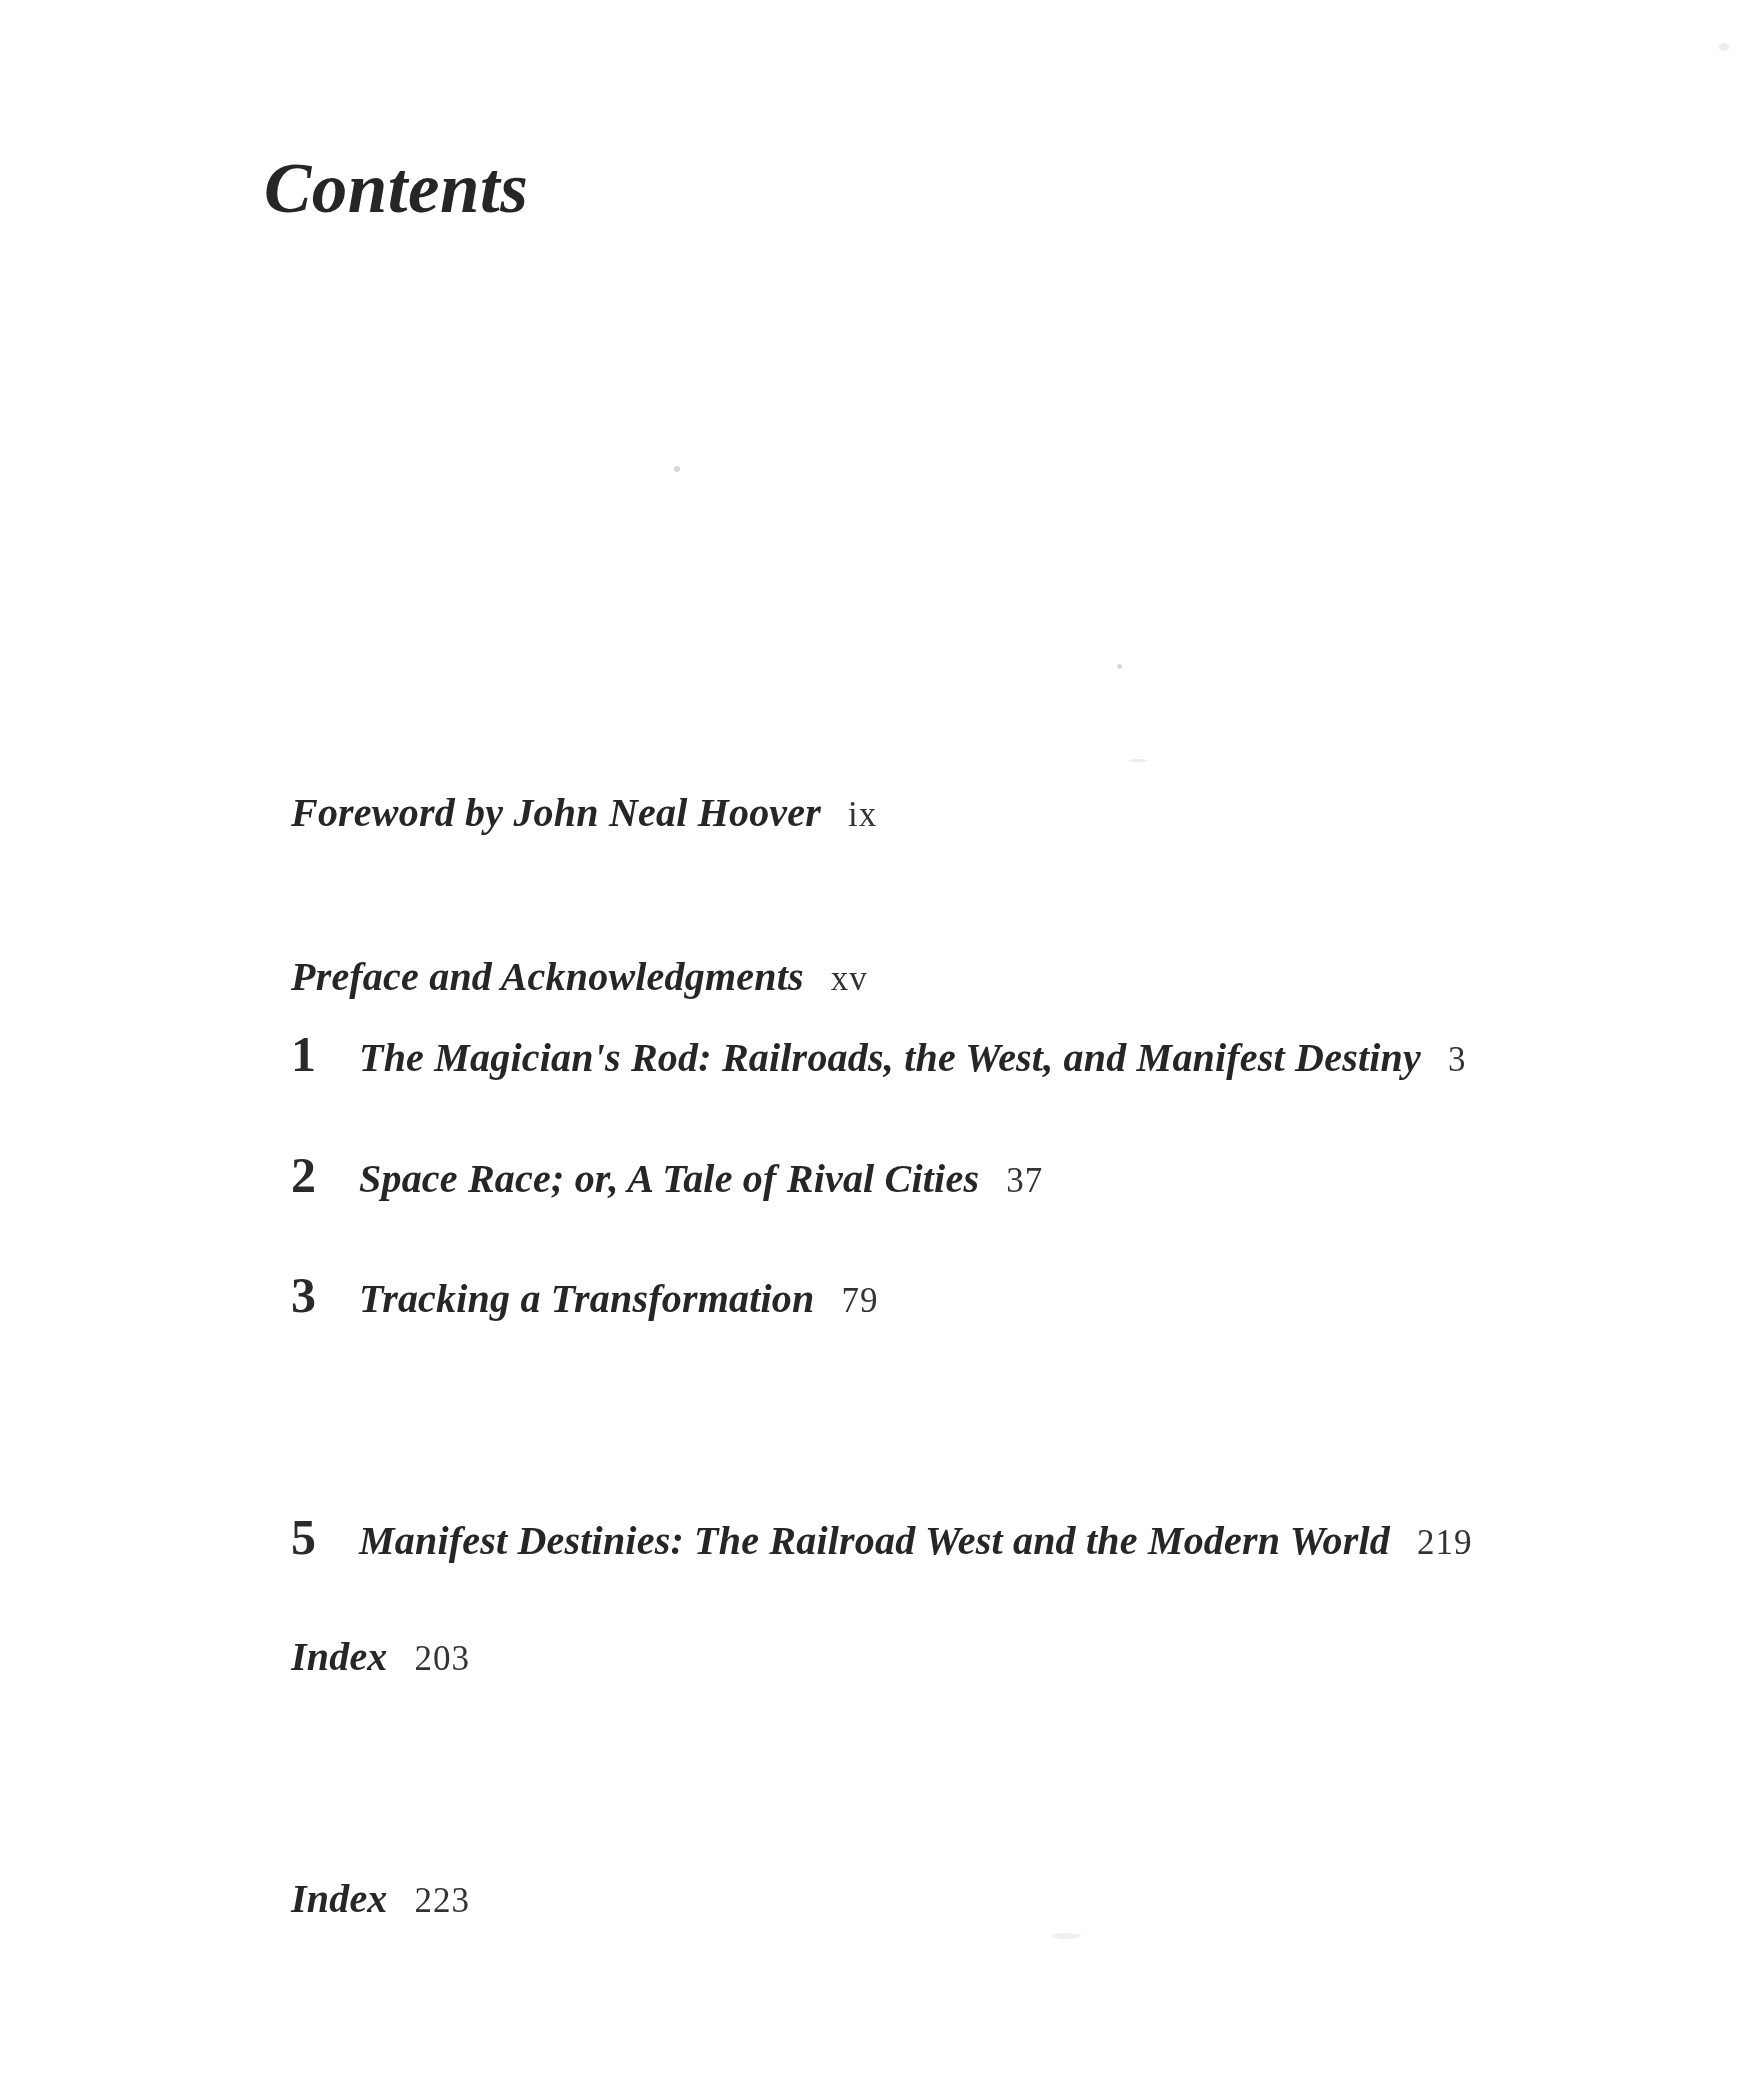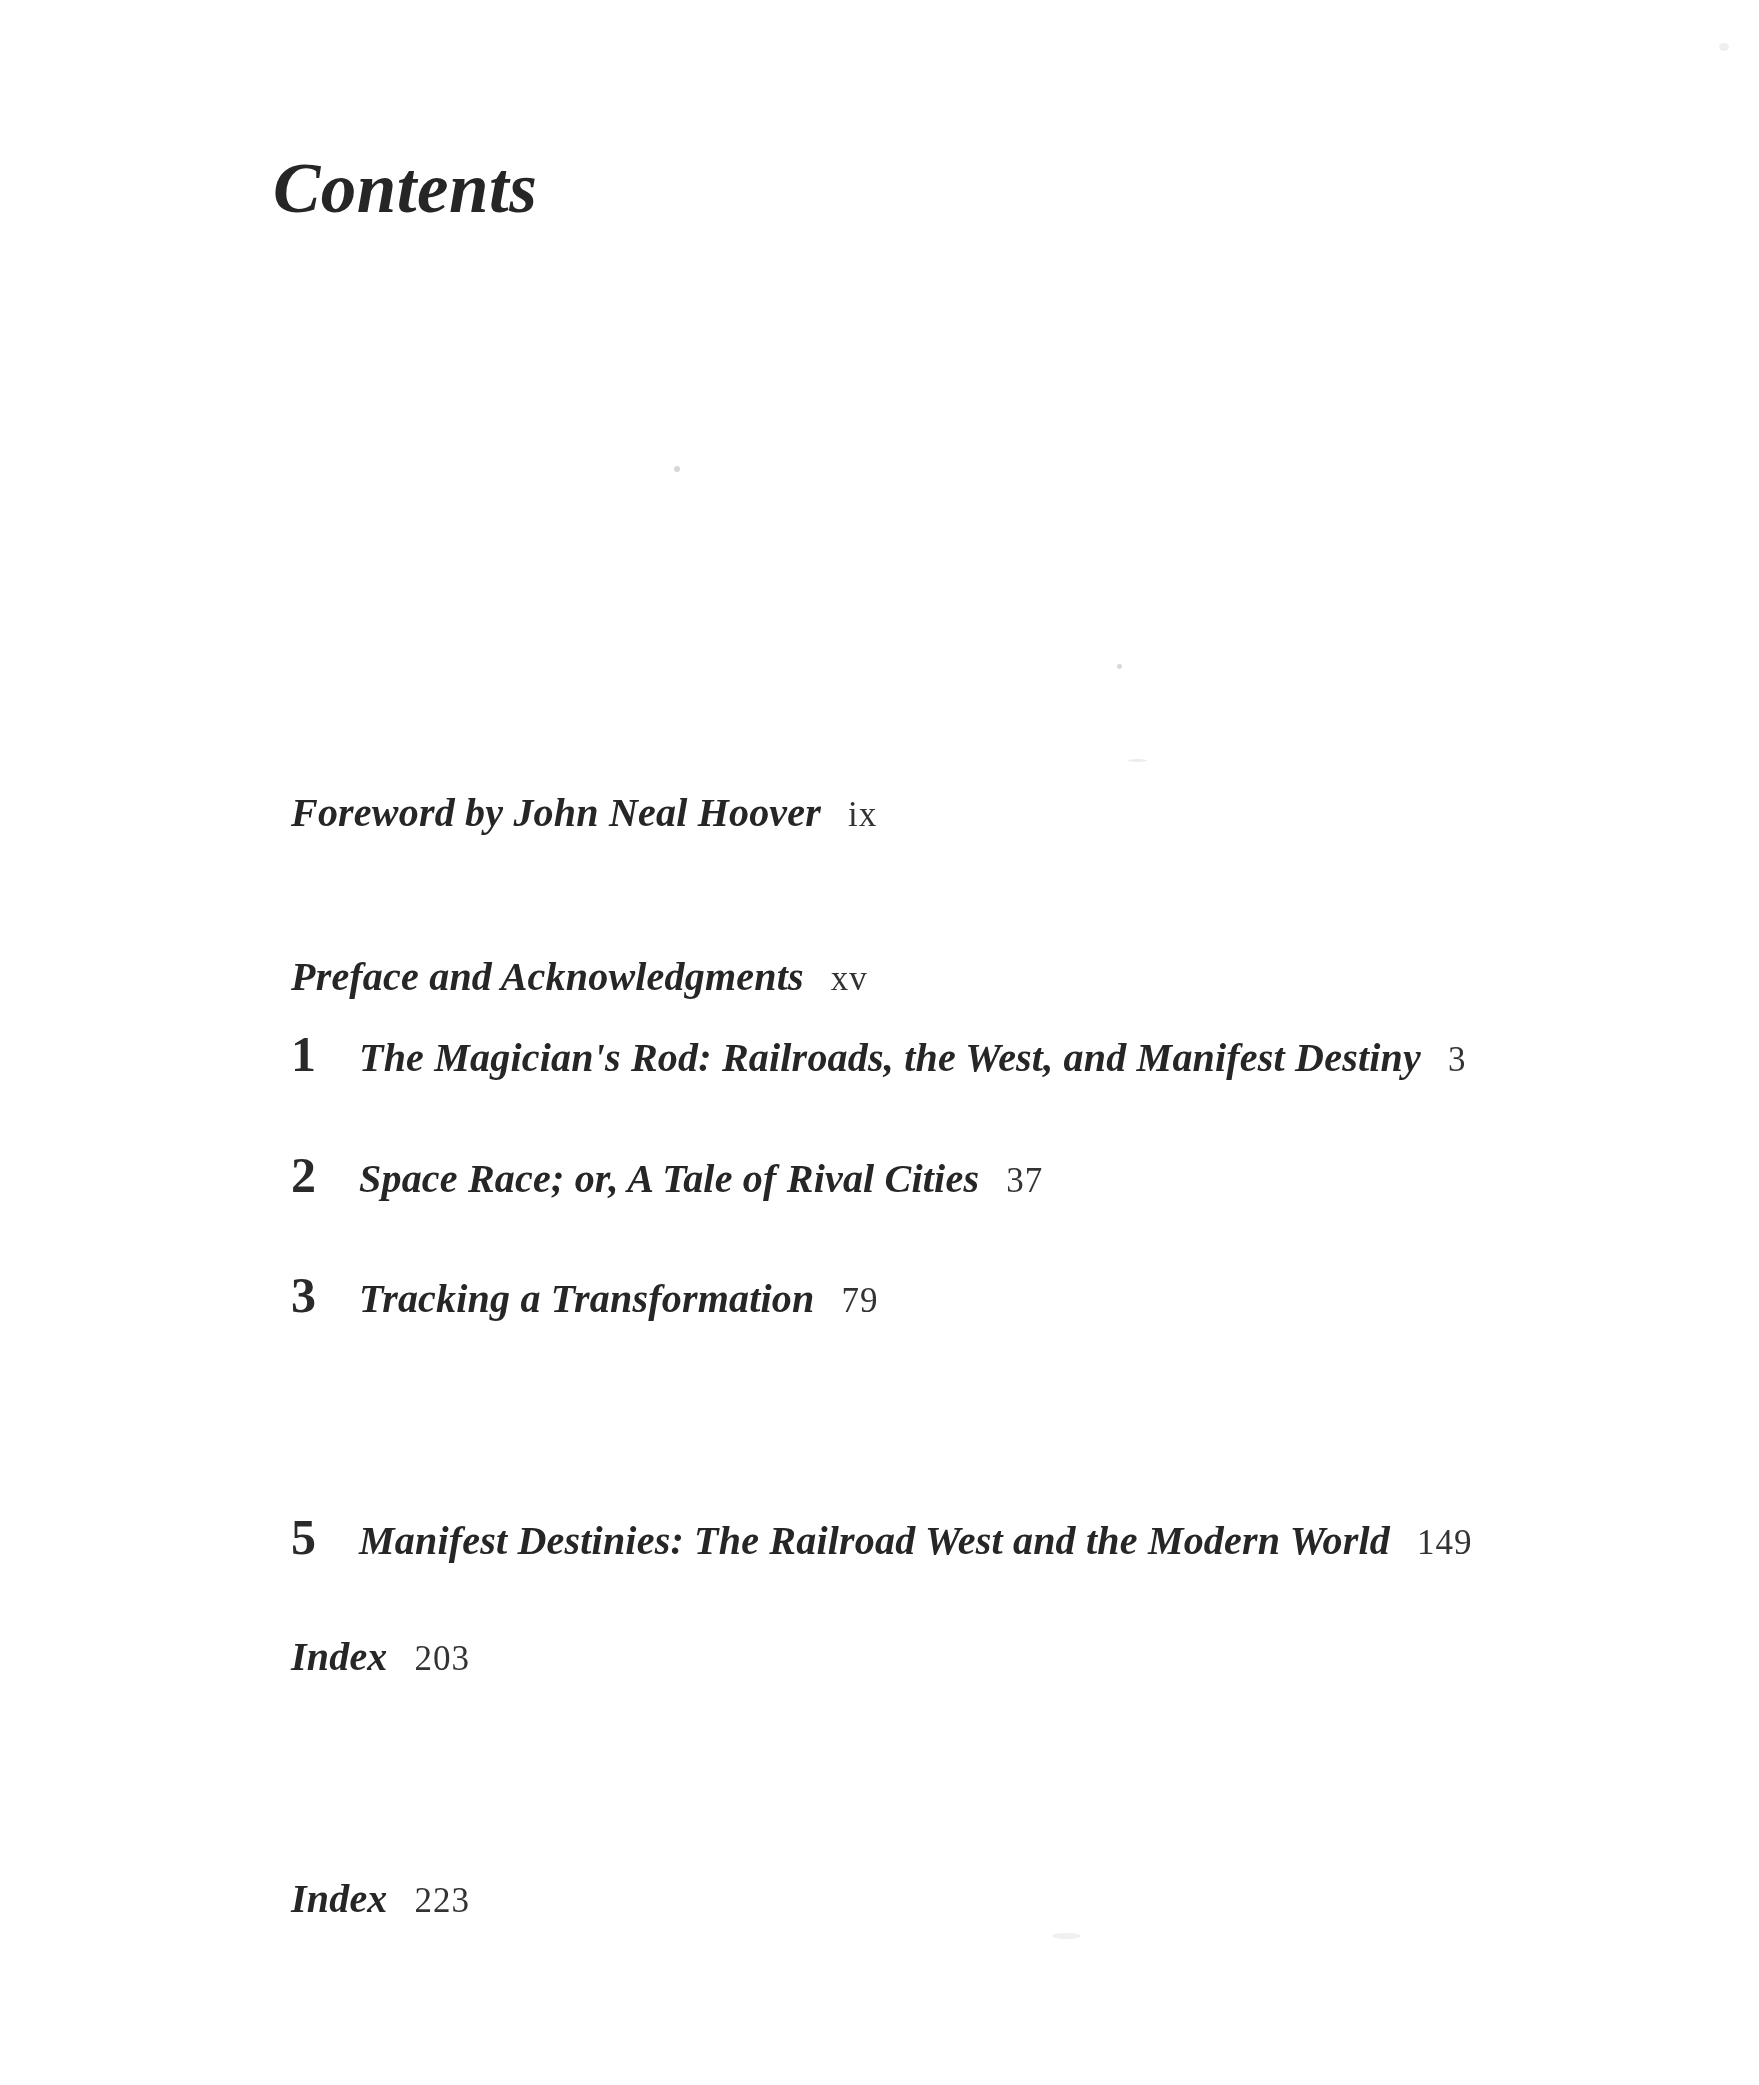--- a/index.html
+++ b/index.html
@@ -10,21 +10,21 @@
     body {
       width: 1759px;
       height: 2086px;
       position: relative;
       overflow: hidden;
       color: #232323;
       font-family: "Liberation Serif", "DejaVu Serif", serif;
     }
     .page-title {
       position: absolute;
-      left: 273px;
+      left: 264px;
       top: 153px;
       margin: 0;
       font-size: 71px;
       font-style: italic;
       font-weight: bold;
       letter-spacing: 0.5px;
       line-height: 1;
       color: #262626;
     }
     .toc {
@@ -98,21 +98,21 @@
   <li class="toc-entry" style="top:1130px;">
     <span class="entry-num">2</span><span class="entry-title">Space Race; or, A Tale of Rival Cities</span><span class="entry-page">37</span>
   </li>
 
   <li class="toc-entry" style="top:1250px;">
     <span class="entry-num">3</span><span class="entry-title">Tracking a Transformation</span><span class="entry-page">79</span>
   </li>
 
 
   <li class="toc-entry" style="top:1492px;">
-    <span class="entry-num">5</span><span class="entry-title">Manifest Destinies: The Railroad West and the Modern World</span><span class="entry-page">149</span>
+    <span class="entry-num">5</span><span class="entry-title">Manifest Destinies: The Railroad West and the Modern World</span><span class="entry-page">219</span>
   </li>
 
   <li class="toc-entry" style="top:1612px;">
     <span class="entry-title">Index</span><span class="entry-page">203</span>
   </li>
 
 
   <li class="toc-entry" style="top:1854px;">
     <span class="entry-title">Index</span><span class="entry-page">223</span>
   </li>

